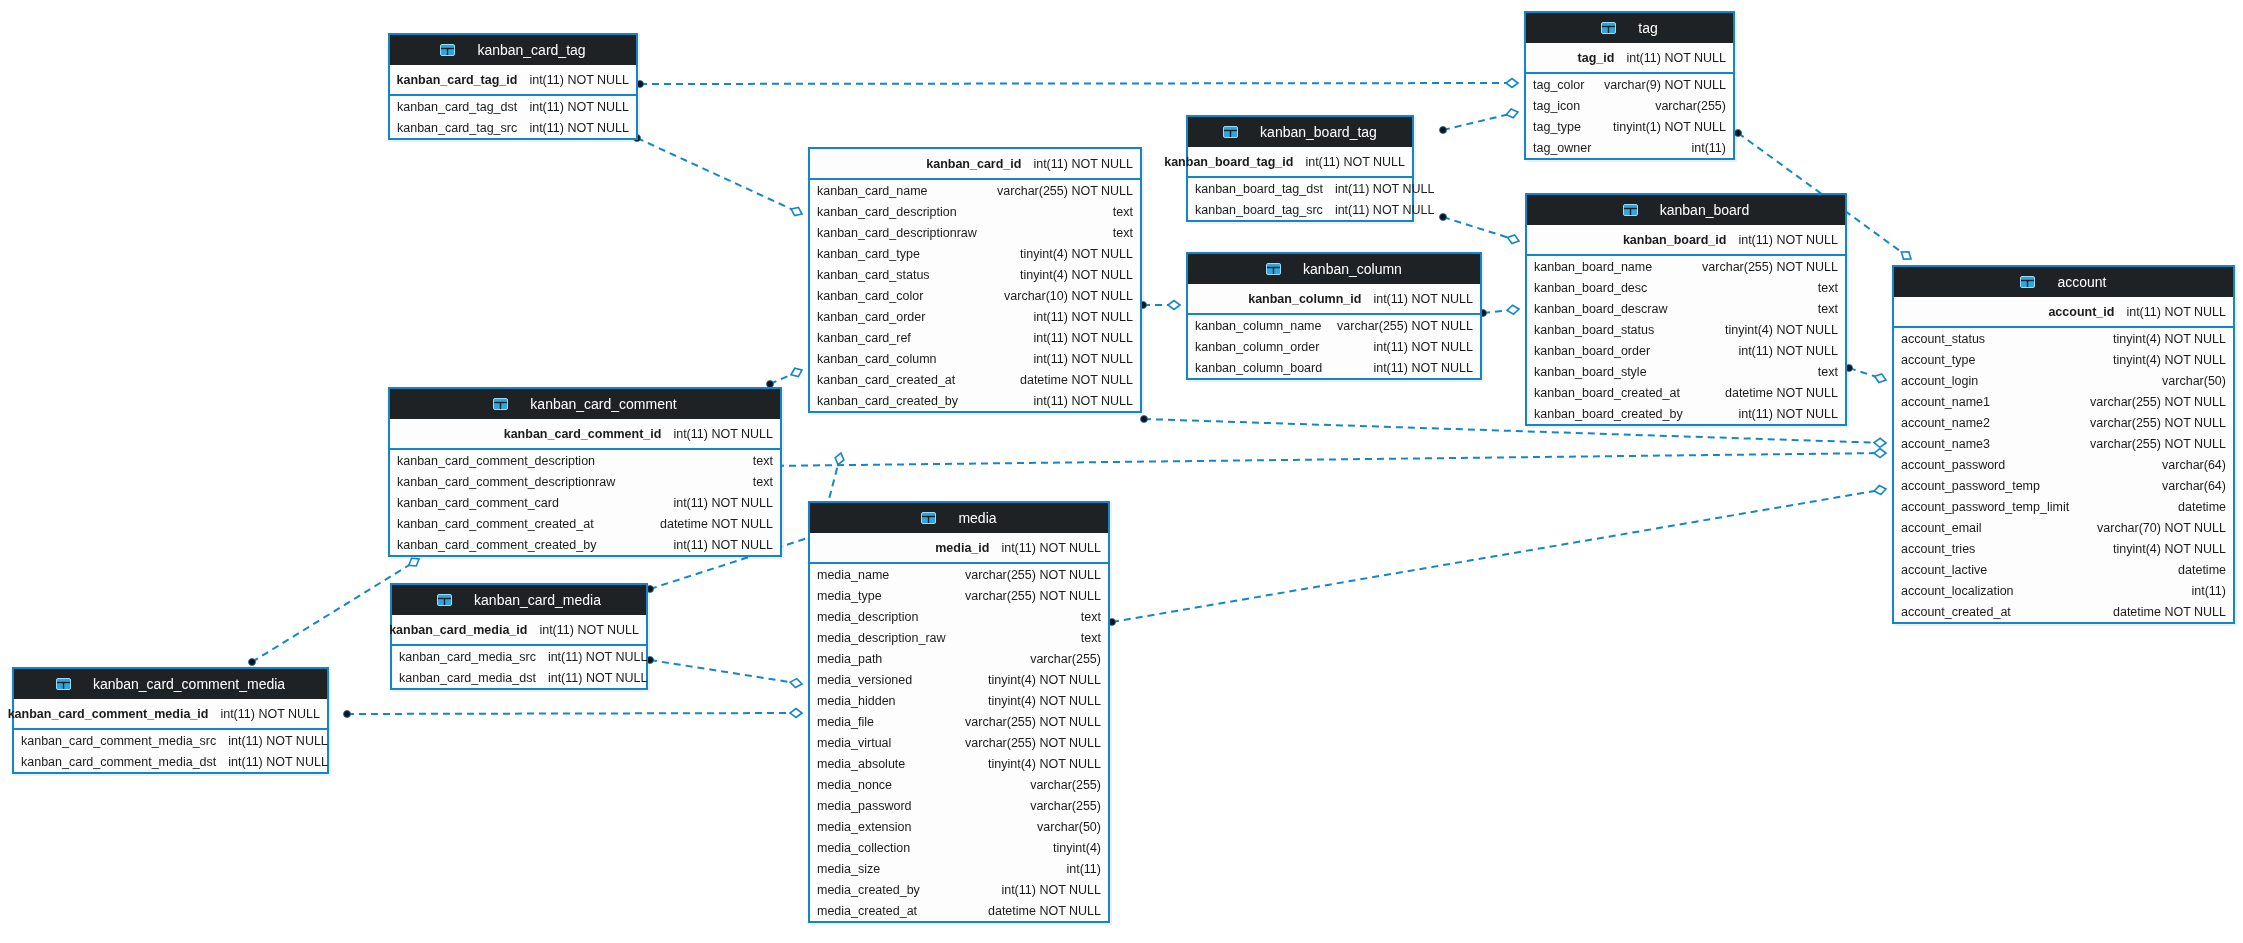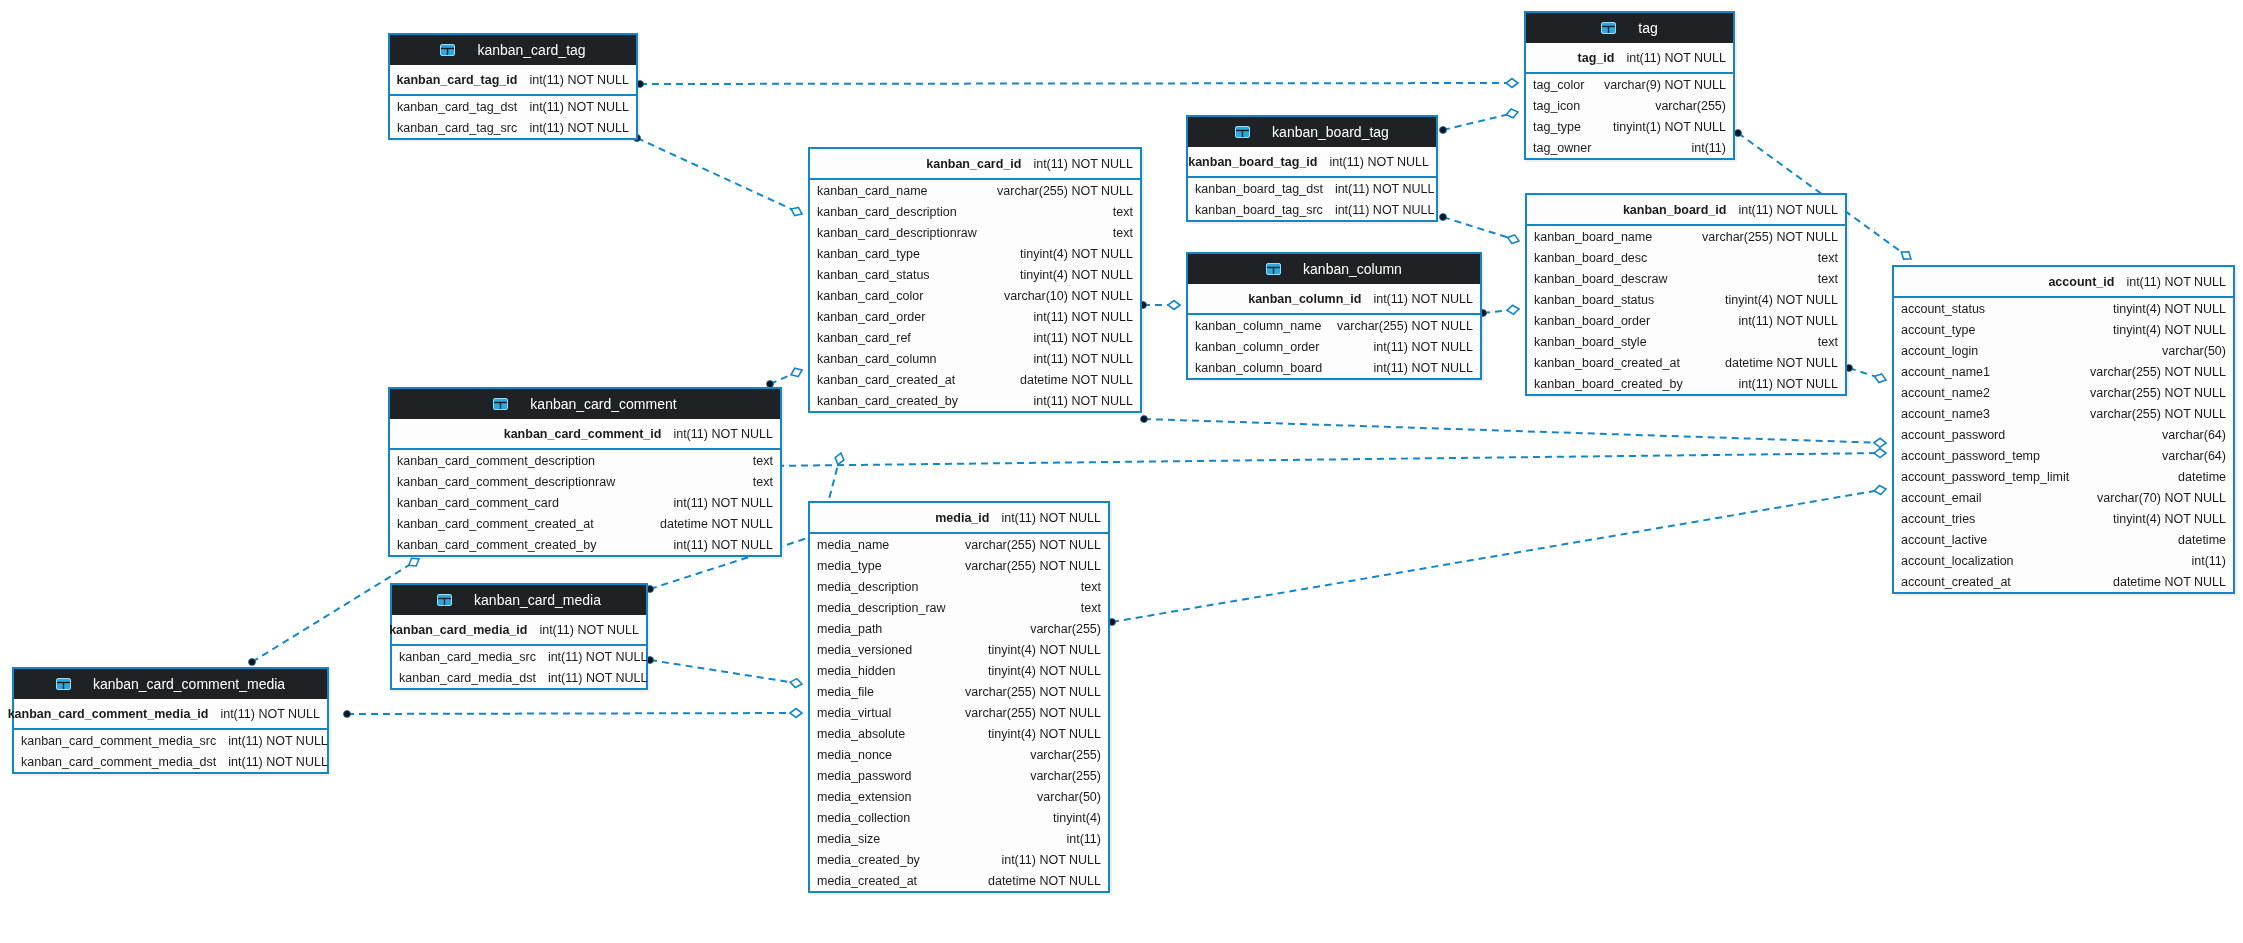--- a/index.html
+++ b/index.html
@@ -145,21 +145,21 @@
           <span class="col-name">tag_type</span>
           <span class="col-type">tinyint(1) NOT NULL</span>
         </div>
         <div class="row">
           <span class="col-name">tag_owner</span>
           <span class="col-type">int(11)</span>
         </div>
       </div>
   </div>
 
-  <div class="table" style="left: 1186px; top: 115px; width: 252px;">
+  <div class="table" style="left: 1186px; top: 115px; width: 228px;">
     <div class="table-header">
       <svg class="icon" width="15" height="12" viewBox="0 0 15 12">
         <rect x="0.5" y="0.5" width="14" height="11" rx="1.5" fill="#2fa7dd" stroke="#9adcf8" stroke-width="1"></rect>
         <line x1="1" y1="4.5" x2="14" y2="4.5" stroke="#10212d" stroke-width="1.4"></line>
         <line x1="7.5" y1="4.5" x2="7.5" y2="11" stroke="#10212d" stroke-width="1.4"></line>
       </svg>
       <span class="table-title">kanban_board_tag</span>
     </div>
     <div class="table-body">
         <div class="row pk">
@@ -253,20 +253,28 @@
           <span class="col-type">int(11) NOT NULL</span>
         </div>
         <div class="row">
           <span class="col-name">kanban_column_board</span>
           <span class="col-type">int(11) NOT NULL</span>
         </div>
       </div>
   </div>
 
   <div class="table" style="left: 1525px; top: 193px; width: 322px;">
+    <div class="table-header">
+      <svg class="icon" width="15" height="12" viewBox="0 0 15 12">
+        <rect x="0.5" y="0.5" width="14" height="11" rx="1.5" fill="#2fa7dd" stroke="#9adcf8" stroke-width="1"></rect>
+        <line x1="1" y1="4.5" x2="14" y2="4.5" stroke="#10212d" stroke-width="1.4"></line>
+        <line x1="7.5" y1="4.5" x2="7.5" y2="11" stroke="#10212d" stroke-width="1.4"></line>
+      </svg>
+      <span class="table-title">kanban_board</span>
+    </div>
     <div class="table-body">
         <div class="row pk">
           <span class="col-name">kanban_board_id</span>
           <span class="col-type">int(11) NOT NULL</span>
         </div>
         <div class="row">
           <span class="col-name">kanban_board_name</span>
           <span class="col-type">varchar(255) NOT NULL</span>
         </div>
         <div class="row">
@@ -294,20 +302,28 @@
           <span class="col-type">datetime NOT NULL</span>
         </div>
         <div class="row">
           <span class="col-name">kanban_board_created_by</span>
           <span class="col-type">int(11) NOT NULL</span>
         </div>
       </div>
   </div>
 
   <div class="table" style="left: 1892px; top: 265px; width: 343px;">
+    <div class="table-header">
+      <svg class="icon" width="15" height="12" viewBox="0 0 15 12">
+        <rect x="0.5" y="0.5" width="14" height="11" rx="1.5" fill="#2fa7dd" stroke="#9adcf8" stroke-width="1"></rect>
+        <line x1="1" y1="4.5" x2="14" y2="4.5" stroke="#10212d" stroke-width="1.4"></line>
+        <line x1="7.5" y1="4.5" x2="7.5" y2="11" stroke="#10212d" stroke-width="1.4"></line>
+      </svg>
+      <span class="table-title">account</span>
+    </div>
     <div class="table-body">
         <div class="row pk">
           <span class="col-name">account_id</span>
           <span class="col-type">int(11) NOT NULL</span>
         </div>
         <div class="row">
           <span class="col-name">account_status</span>
           <span class="col-type">tinyint(4) NOT NULL</span>
         </div>
         <div class="row">
@@ -446,20 +462,28 @@
           <span class="col-type">int(11) NOT NULL</span>
         </div>
         <div class="row">
           <span class="col-name">kanban_card_comment_media_dst</span>
           <span class="col-type">int(11) NOT NULL</span>
         </div>
       </div>
   </div>
 
   <div class="table" style="left: 808px; top: 501px; width: 302px;">
+    <div class="table-header">
+      <svg class="icon" width="15" height="12" viewBox="0 0 15 12">
+        <rect x="0.5" y="0.5" width="14" height="11" rx="1.5" fill="#2fa7dd" stroke="#9adcf8" stroke-width="1"></rect>
+        <line x1="1" y1="4.5" x2="14" y2="4.5" stroke="#10212d" stroke-width="1.4"></line>
+        <line x1="7.5" y1="4.5" x2="7.5" y2="11" stroke="#10212d" stroke-width="1.4"></line>
+      </svg>
+      <span class="table-title">media</span>
+    </div>
     <div class="table-body">
         <div class="row pk">
           <span class="col-name">media_id</span>
           <span class="col-type">int(11) NOT NULL</span>
         </div>
         <div class="row">
           <span class="col-name">media_name</span>
           <span class="col-type">varchar(255) NOT NULL</span>
         </div>
         <div class="row">

